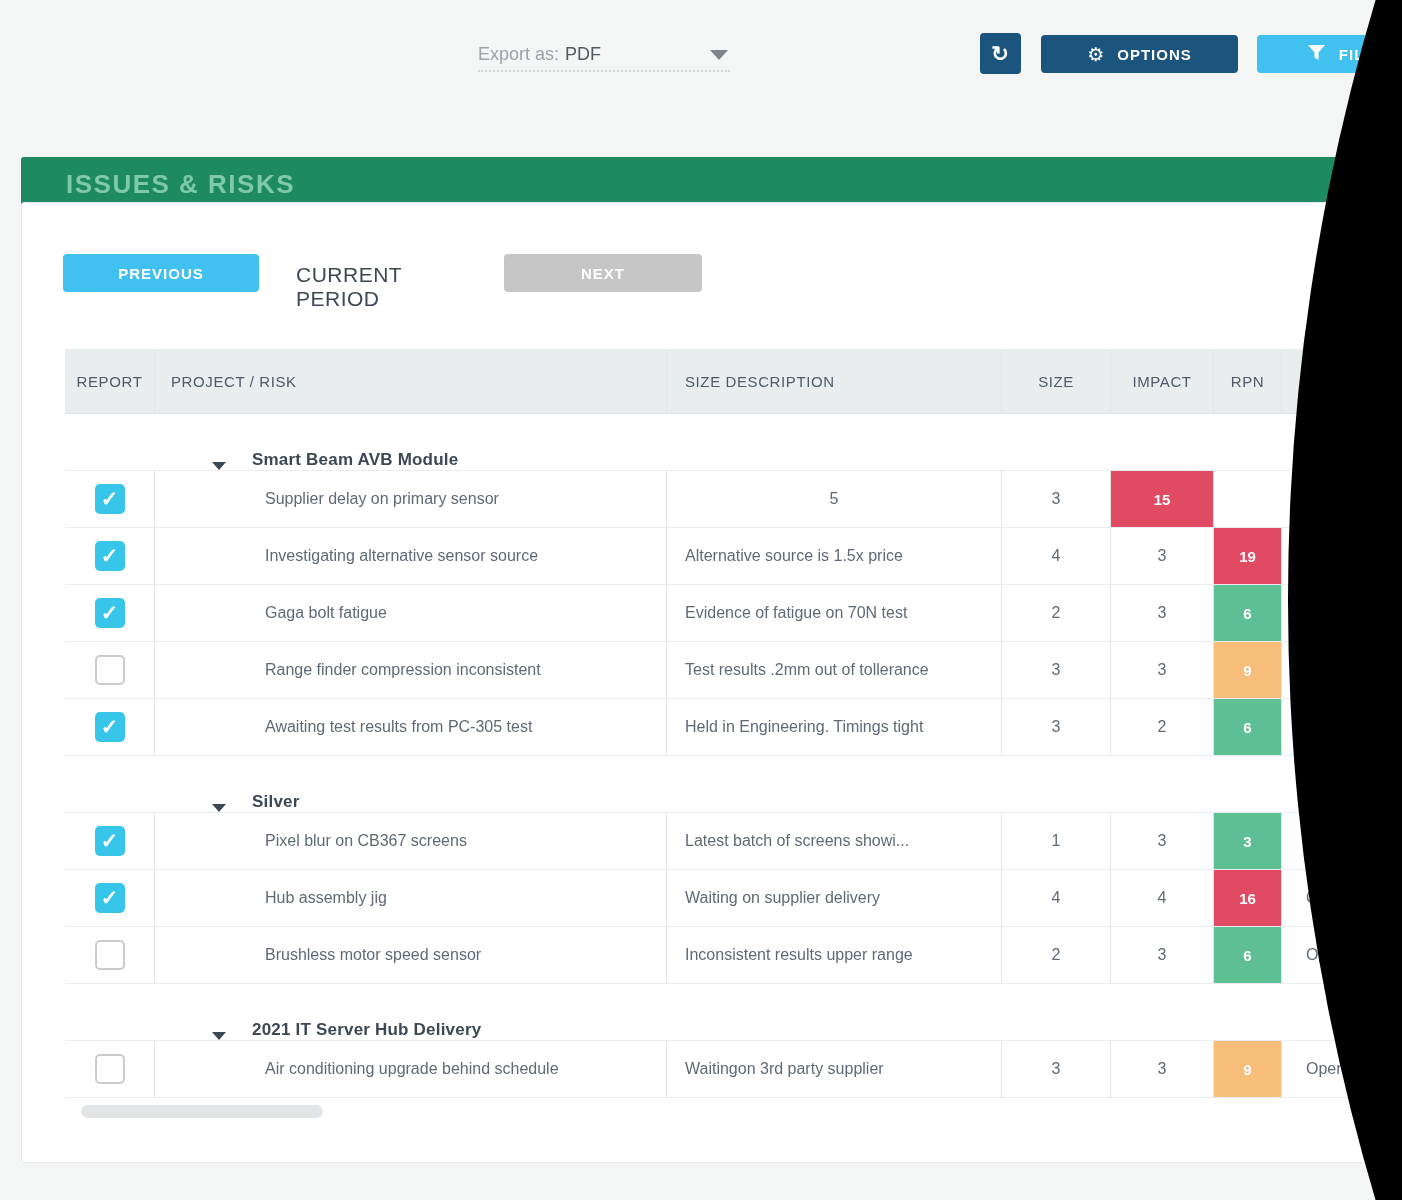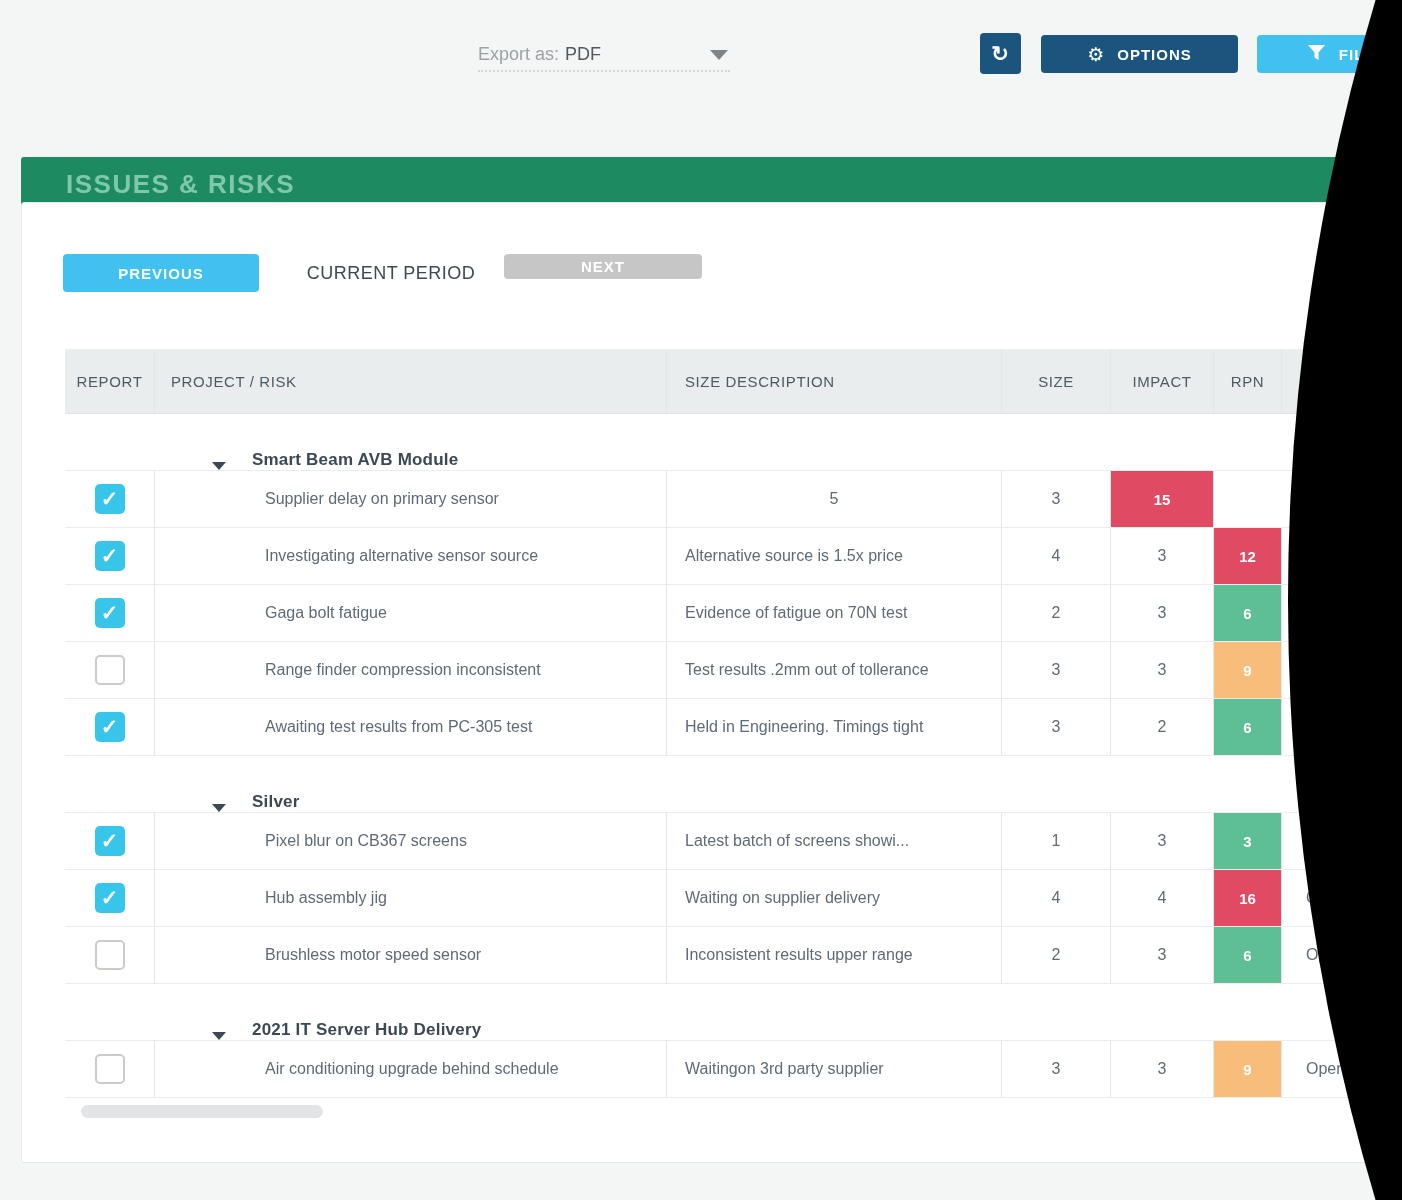--- a/index.html
+++ b/index.html
@@ -26,23 +26,23 @@
   .titlebar .main{height:55px;background:#1e8a62;border-radius:3px 3px 0 0;display:flex;align-items:center;margin-top:40px;}
   .titlebar .main span{color:#7ec9a9;font-size:26px;font-weight:bold;letter-spacing:1.5px;padding-left:45px;}
   .titlebar .strip{height:14px;background:#4abc8d;border-radius:0 0 3px 3px;}
 
   
   .panel{position:absolute;left:21px;top:202px;width:1360px;height:961px;background:#fff;
          border:1px solid #e9e9e9;border-radius:3px;box-sizing:border-box;}
 
   
   .pager-prev{position:absolute;left:41px;top:51px;width:196px;height:38px;background:#41c1f0;font-size:15px;}
-  .pager-current{position:absolute;left:274px;top:60px;width:190px;text-align:center;color:#3e4854;
-                 font-size:18px;font-weight:500;letter-spacing:0.5px;}
-  .pager-next{position:absolute;left:482px;top:51px;width:198px;height:25px;background:#c6c6c6;font-size:15px;}
+  .pager-current{position:absolute;left:274px;top:60px;width:190px;text-align:left;color:#3e4854;
+                 font-size:21px;font-weight:500;letter-spacing:0.5px;}
+  .pager-next{position:absolute;left:482px;top:51px;width:198px;height:38px;background:#c6c6c6;font-size:15px;}
 
   
   .table{position:absolute;left:43px;top:146px;right:-21px;}
   .trow{display:grid;grid-template-columns:89px 512px 335px 109px 103px 68px 1fr;}
   .thead{background:#e9edee;height:64px;border-bottom:1px solid #e0e4e6;}
   .thead .cell{display:flex;align-items:center;color:#4e5a66;font-size:15px;letter-spacing:0.6px;}
   .cell{box-sizing:border-box;}
   .cell.sep{border-left:1px solid #e3e6e8;}
   .c-center{justify-content:center;text-align:center;}
   .c-left{padding-left:18px;}
@@ -152,21 +152,21 @@
     <div class="cell cell-report">
       <div class="checkbox checked">
                 <span>✓</span>
               </div>
     </div>
     <div class="cell cell-risk sep">Investigating alternative sensor source</div>
     <div class="cell cell-desc sep">Alternative source is 1.5x price</div>
     <div class="cell cell-num sep">4</div>
     <div class="cell cell-num sep">3</div>
     <div class="cell cell-rpn sep">
-      <div class="rpn-badge" style="background: rgb(224, 74, 99);">12</div>
+      <div class="rpn-badge" style="background: rgb(224, 74, 99);">19</div>
     </div>
     <div class="cell cell-status sep"></div>
   </div>
 
   <div class="trow data-row">
     <div class="cell cell-report">
       <div class="checkbox checked">
                 <span>✓</span>
               </div>
     </div>

